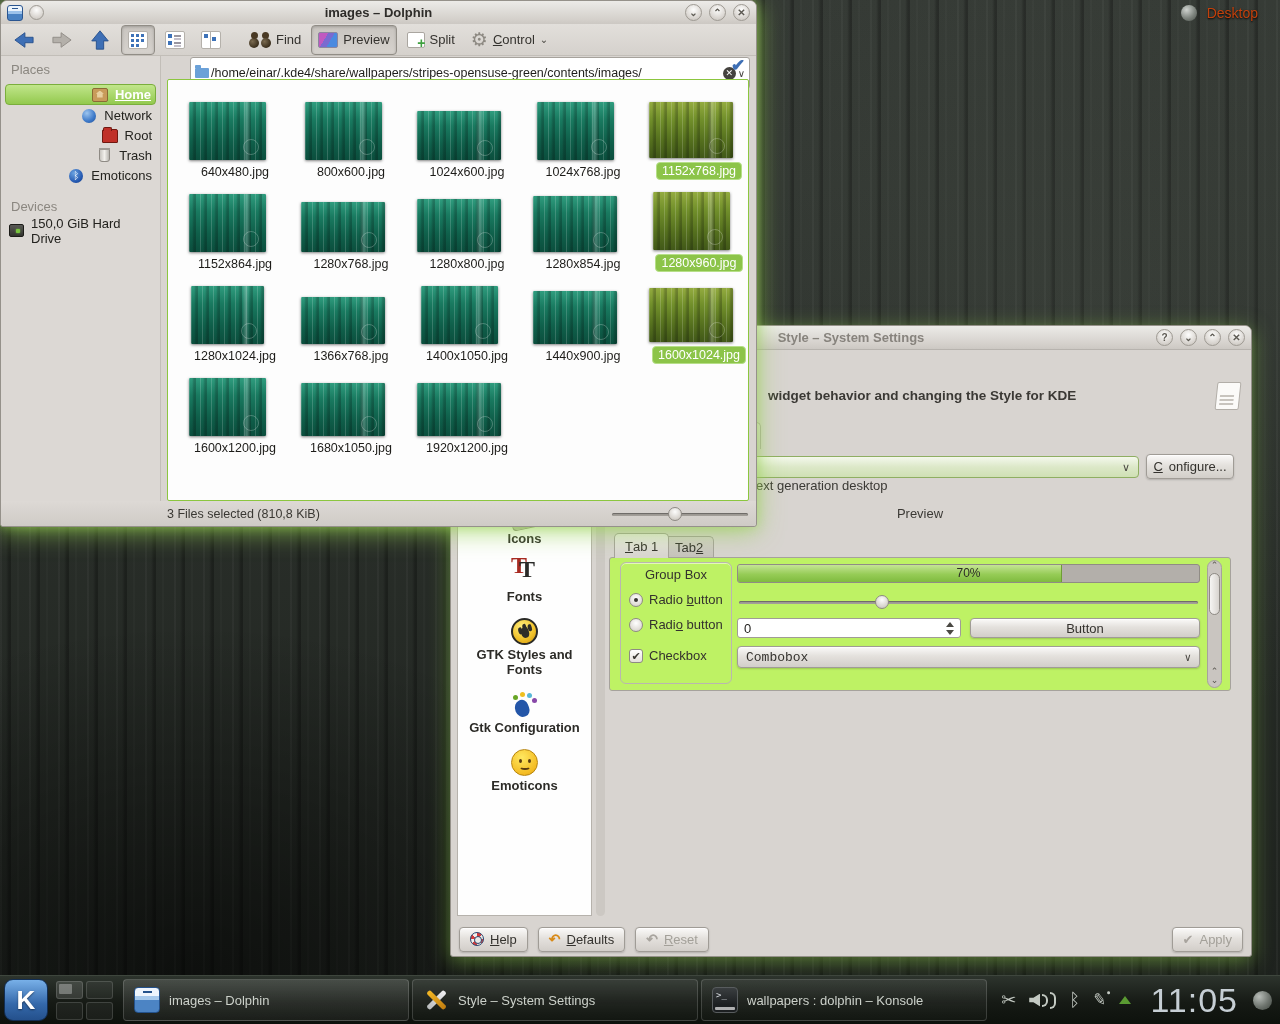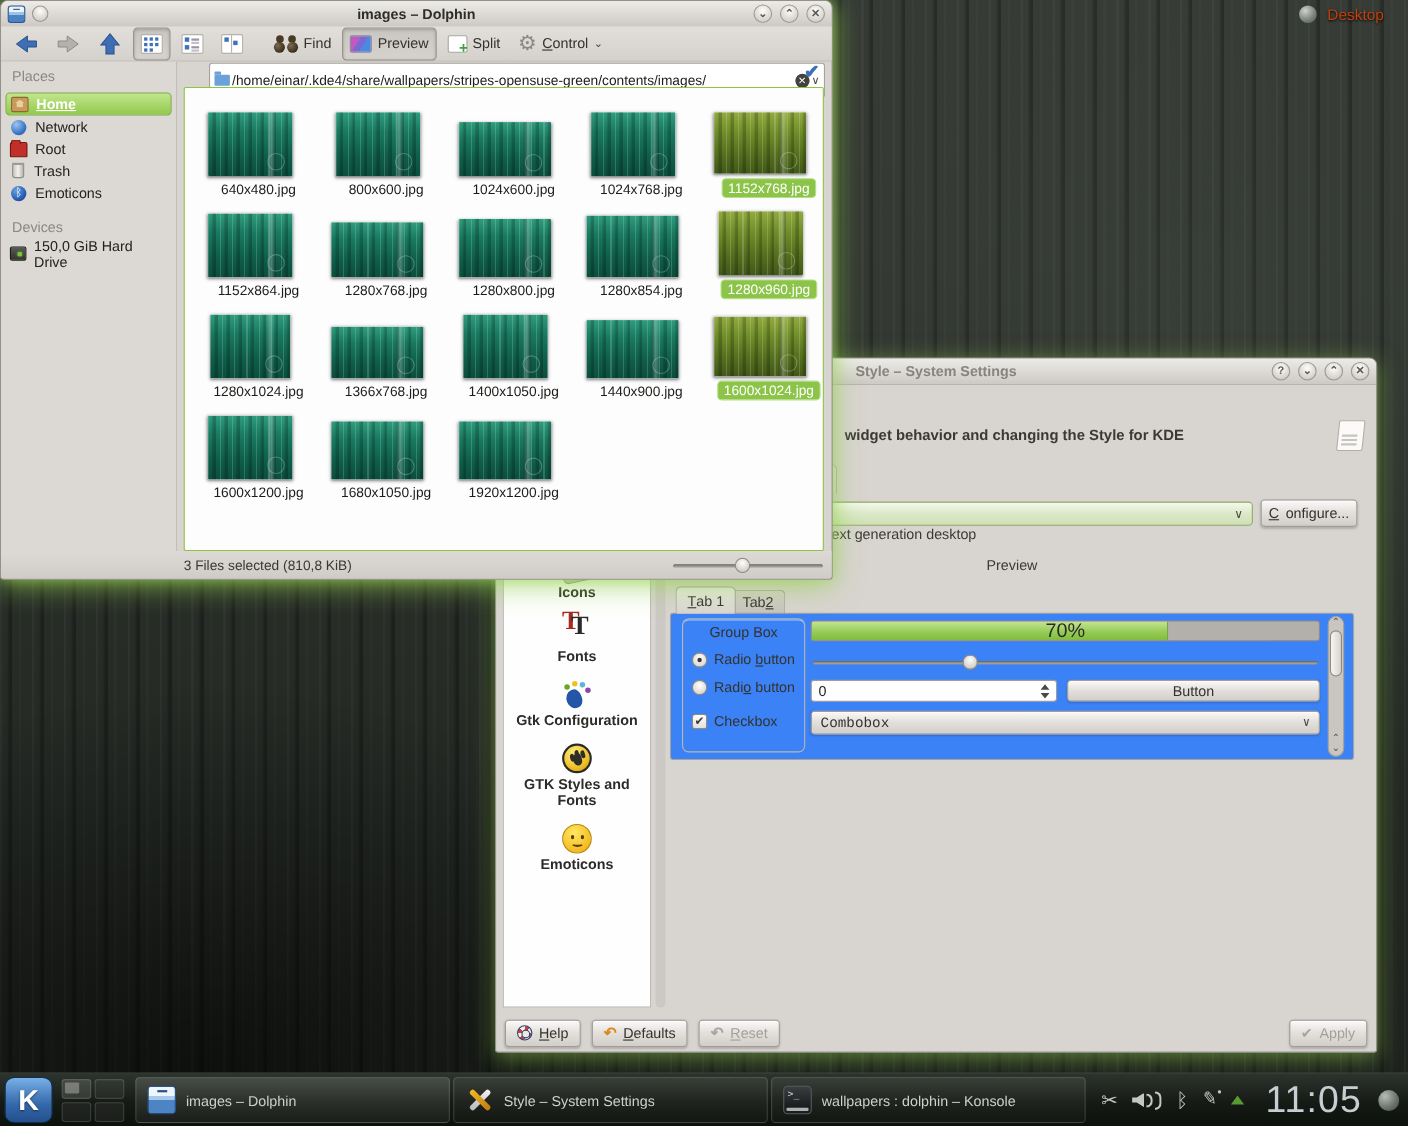--- a/index.html
+++ b/index.html
@@ -91,21 +91,21 @@
   .clearico{width:13px;height:13px;border-radius:50%;background:#44423e;color:#fff;font-size:9px;
     line-height:13px;text-align:center;flex:none;}
   .locdrop{color:#44423e;font-size:10px;}
   .gocheck{position:absolute;left:730px;top:54px;color:#3e6fb5;font-size:17px;font-weight:bold;}
 
   
   .sidebar{position:absolute;left:0;top:55px;width:160px;bottom:25px;background:#dcd8d4;
     border-right:1px solid #c2beb8;padding-top:2px;box-sizing:border-box;}
   .sideheader{color:#8b8780;font-size:13px;padding:4px 10px 6px;}
   .pitem{display:flex;align-items:center;gap:7px;height:19px;margin:1px 4px;padding:0 4px;border-radius:4px;
-    color:#23221e;font-size:13px;}
+    color:#23221e;font-size:13px;justify-content:flex-end;}
   .pitem.sel{background:linear-gradient(#c1e68b,#93c94e);border:1px solid #7aae3c;color:#fff;font-weight:bold;}
   .pitem.sel .plabel{text-decoration:underline;}
   .pi{width:16px;height:14px;flex:none;position:relative;}
   .pi-home-folder{background:#c89b5a;border-radius:2px;border:1px solid #8a6a34;box-sizing:border-box;}
   .pi-home-folder::after{content:'';position:absolute;left:3px;top:2px;width:8px;height:7px;background:#e8d0a0;
     clip-path:polygon(50% 0,100% 45%,85% 45%,85% 100%,15% 100%,15% 45%,0 45%);}
   .pi-network-globe{border-radius:50%;width:14px;height:14px;margin:0 1px;
     background:radial-gradient(circle at 35% 30%, #9cc4ee, #3c78c8 60%, #224e92);}
   .pi-red-folder{background:#c03028;border-radius:2px 2px 1px 1px;border:1px solid #701810;box-sizing:border-box;}
   .pi-red-folder::before{content:'';position:absolute;top:-3px;left:0;width:7px;height:3px;background:#c03028;
@@ -169,37 +169,37 @@
   .ss-combo .arrow{margin-left:auto;color:#4a4843;font-size:11px;}
   .ss-configure{position:absolute;left:695px;top:128px;width:88px;height:25px;}
   .ss-note{position:absolute;left:305px;top:152px;color:#3b3935;font-size:13px;}
 
   .pv-title{position:absolute;left:158px;top:180px;width:622px;text-align:center;color:#3b3935;}
   .pv-tab{position:absolute;height:22px;padding:0 10px;display:flex;align-items:center;font-size:13px;
     border:1px solid #a6a29c;border-bottom:none;border-radius:5px 5px 0 0;color:#34322e;box-sizing:border-box;}
   .pv-tab.active{top:207px;height:25px;background:linear-gradient(#eceae7,#d8d4d0);z-index:2;}
   .pv-tab.inactive{top:210px;background:linear-gradient(#d5d1cc,#c6c2bc);}
   .pv-frame{position:absolute;left:158px;top:231px;width:622px;height:134px;border:1px solid #a6a29c;
-    border-radius:3px;background:#3b82f6;box-sizing:border-box;}
+    border-radius:3px;background:#bef264;box-sizing:border-box;}
   .gbox{position:absolute;left:10px;top:4px;width:110px;height:120px;border:1px solid #bab6b0;border-radius:6px;
     box-shadow:inset 0 1px 0 rgba(255,255,255,.55);}
   .gbox-title{text-align:center;margin-top:4px;color:#34322e;}
   .gb-row{display:flex;align-items:center;gap:6px;margin:10px 0 0 8px;color:#34322e;}
   .radio{width:14px;height:14px;border-radius:50%;border:1px solid #8e8a84;box-sizing:border-box;
     background:radial-gradient(circle at 50% 35%, #fff, #dcd8d2 75%);position:relative;flex:none;}
   .radio.checked::after{content:'';position:absolute;left:4px;top:4px;width:4px;height:4px;border-radius:50%;
     background:#3a3833;}
   .checkbox{width:14px;height:14px;border-radius:3px;border:1px solid #8e8a84;box-sizing:border-box;
     background:linear-gradient(#fff,#e4e0da);color:#3a3833;font-size:11px;line-height:12px;text-align:center;
     flex:none;}
   .pv-progress{position:absolute;left:127px;top:6px;width:463px;height:19px;background:#b3afaa;
     border:1px solid #908c85;border-radius:3px;box-sizing:border-box;}
   .pv-progress .fill{position:absolute;left:0;top:0;bottom:0;width:70%;border-radius:2px 0 0 2px;
     background:linear-gradient(#c4e494,#96cc56 55%,#80bb3f);border-right:1px solid #6f9e35;}
-  .pv-progress .plabel{position:absolute;inset:0;text-align:center;line-height:17px;color:#2c2a26;font-size:18px;}
+  .pv-progress .plabel{position:absolute;inset:0;text-align:center;line-height:17px;color:#2c2a26;font-size:12px;}
   .pv-slider{position:absolute;left:129px;top:36px;width:459px;height:16px;}
   .pv-spin{position:absolute;left:127px;top:60px;width:224px;height:20px;background:#fff;
     border:1px solid #a09c96;border-radius:3px;box-sizing:border-box;display:flex;align-items:center;
     padding:0 6px;font-size:13px;color:#1e1d1a;}
   .spinarrows{margin-left:auto;display:flex;flex-direction:column;gap:3px;}
   .spinarrows i{width:0;height:0;border-left:4px solid transparent;border-right:4px solid transparent;}
   .spinarrows .up{border-bottom:5px solid #4a4843;}
   .spinarrows .dn{border-top:5px solid #4a4843;}
   .pv-button{position:absolute;left:360px;top:60px;width:230px;height:20px;}
   .pv-combo{position:absolute;left:127px;top:88px;width:463px;height:22px;justify-content:flex-start;
@@ -402,27 +402,27 @@
 
   <div class="module" style="margin-bottom: 14px;">
     <span class="mico mico-fonts">
               <span class="t1">T</span>
               <span class="t2">T</span>
             </span>
     <span class="mlabel">Fonts</span>
   </div>
 
   <div class="module" style="margin-bottom: 14px;">
+    <span class="mico mico-gtkstyles"></span>
+    <span class="mlabel">GTK Styles and Fonts</span>
+  </div>
+
+  <div class="module" style="margin-bottom: 14px;">
     <span class="mico mico-gtkconfig"></span>
     <span class="mlabel">Gtk Configuration</span>
-  </div>
-
-  <div class="module" style="margin-bottom: 14px;">
-    <span class="mico mico-gtkstyles"></span>
-    <span class="mlabel">GTK Styles and Fonts</span>
   </div>
 
   <div class="module" style="margin-bottom: 14px;">
     <span class="mico mico-emoticons"></span>
     <span class="mlabel">Emoticons</span>
   </div>
 </div>
     </div>
     <div class="ss-scrollstrip"></div>
 

